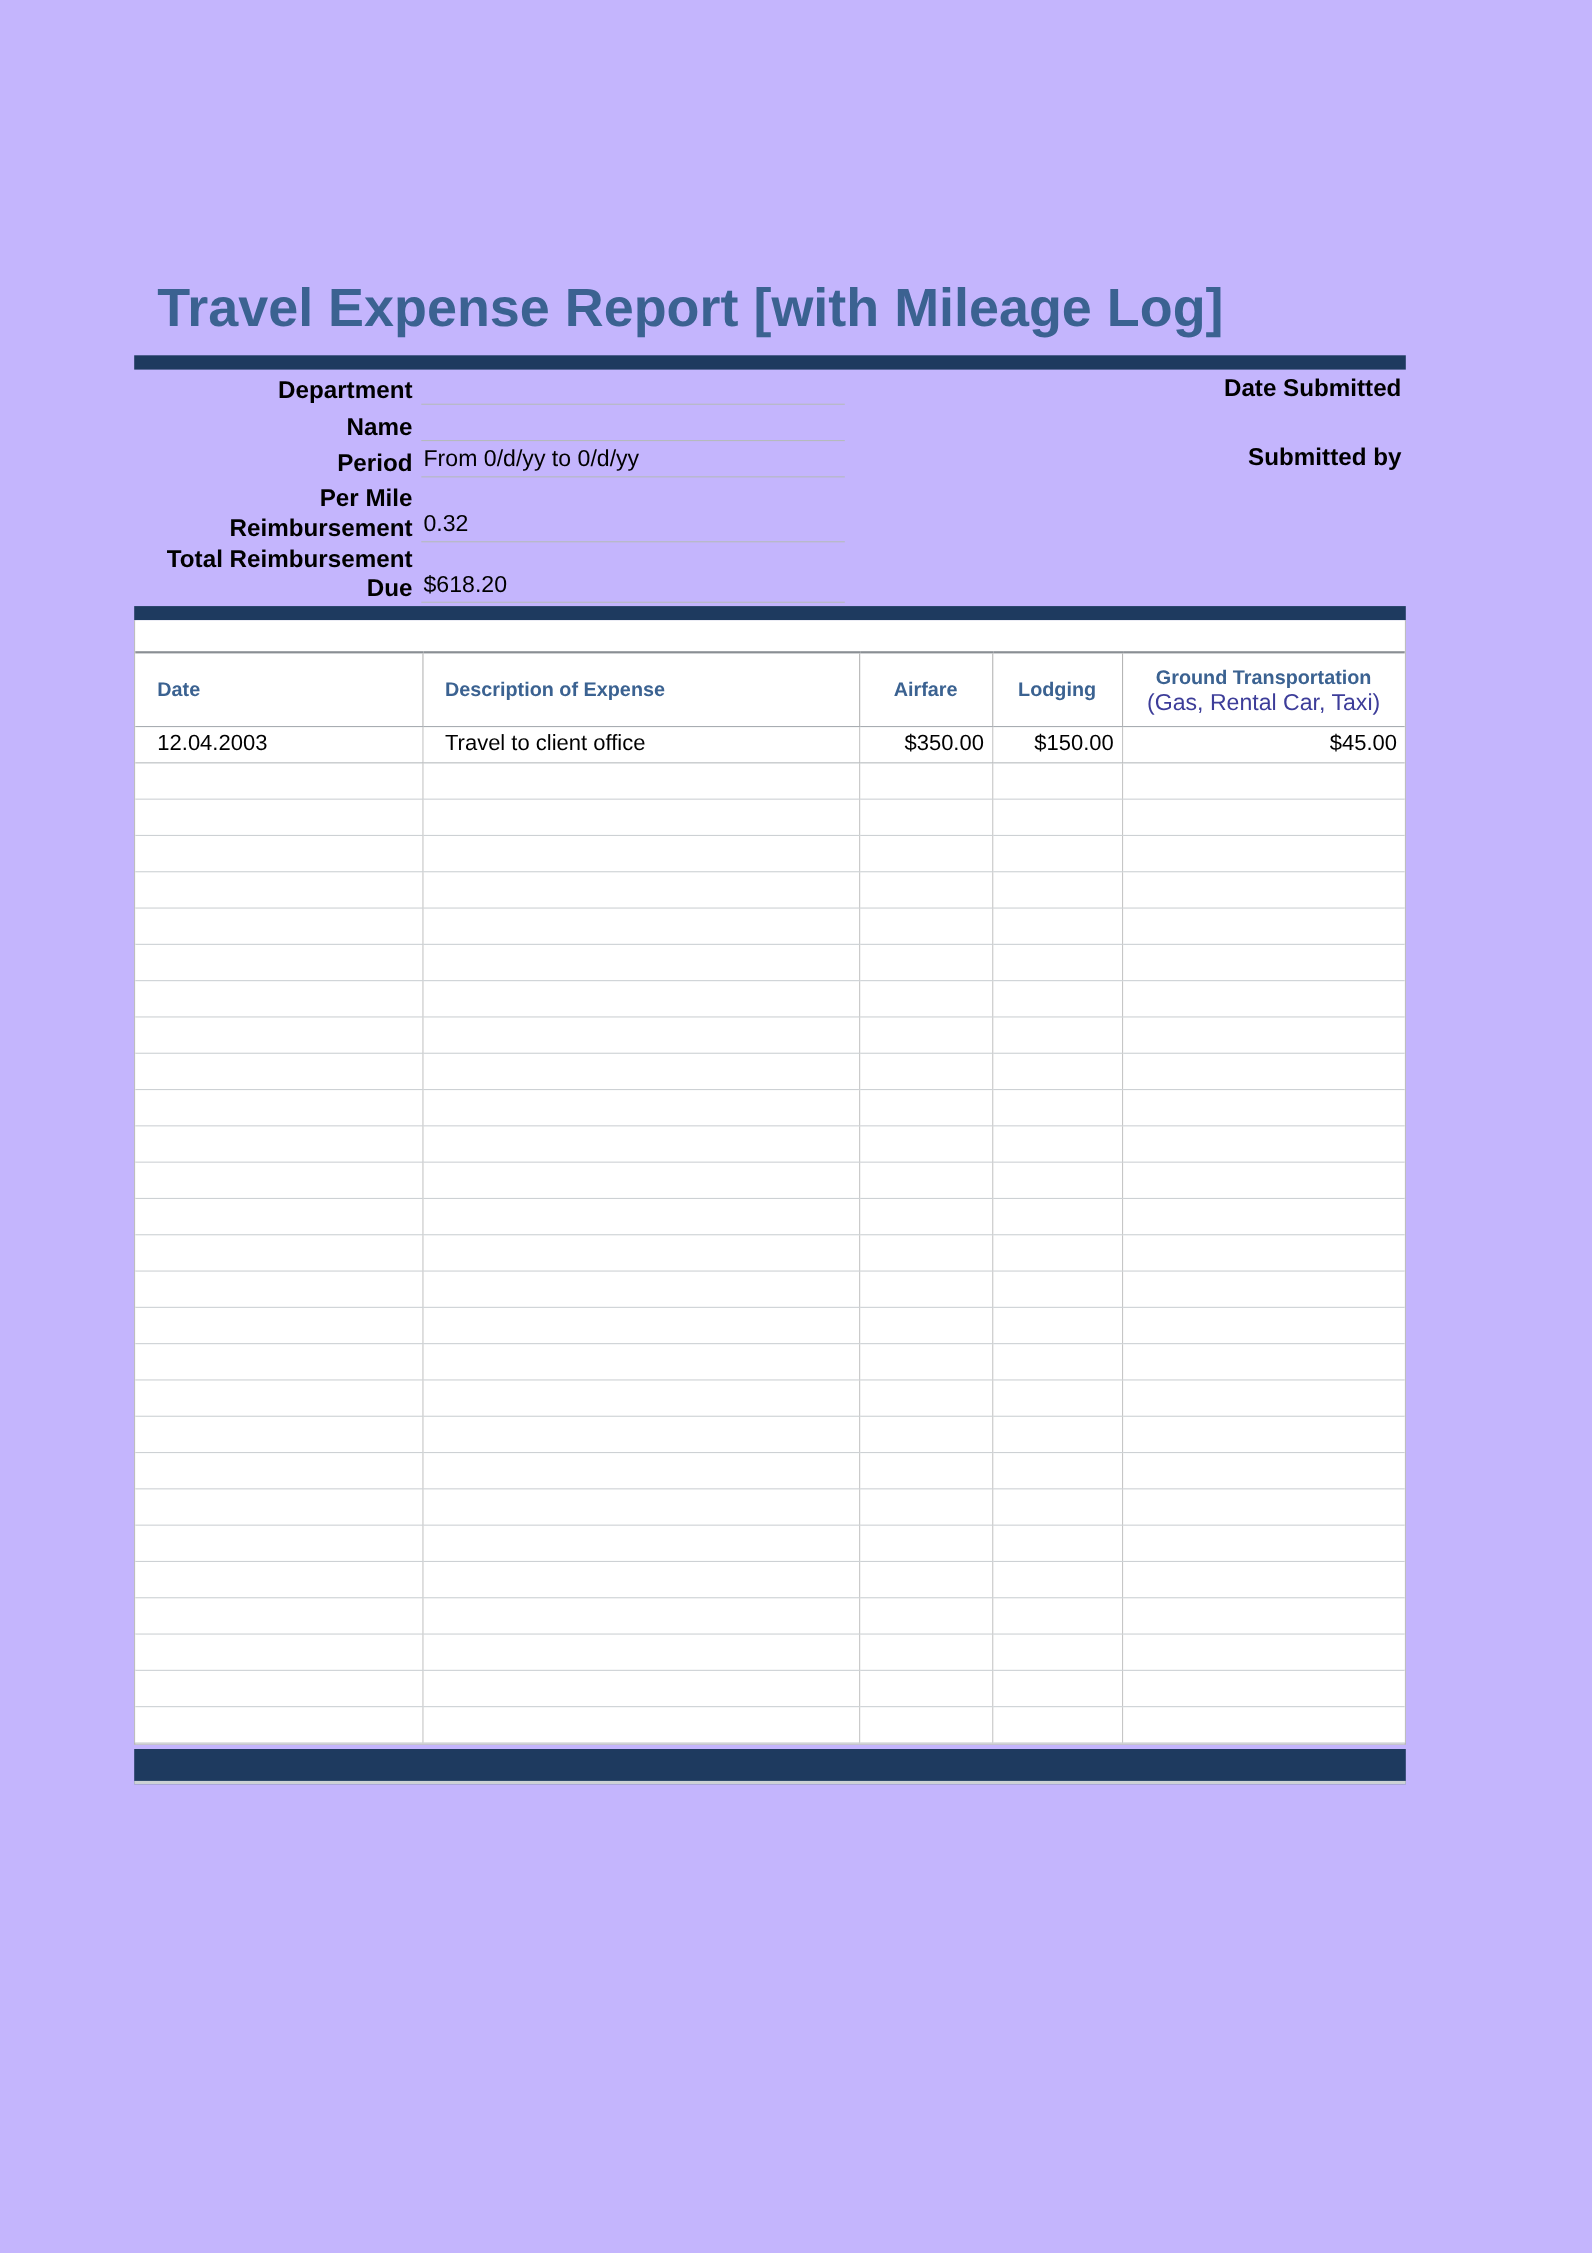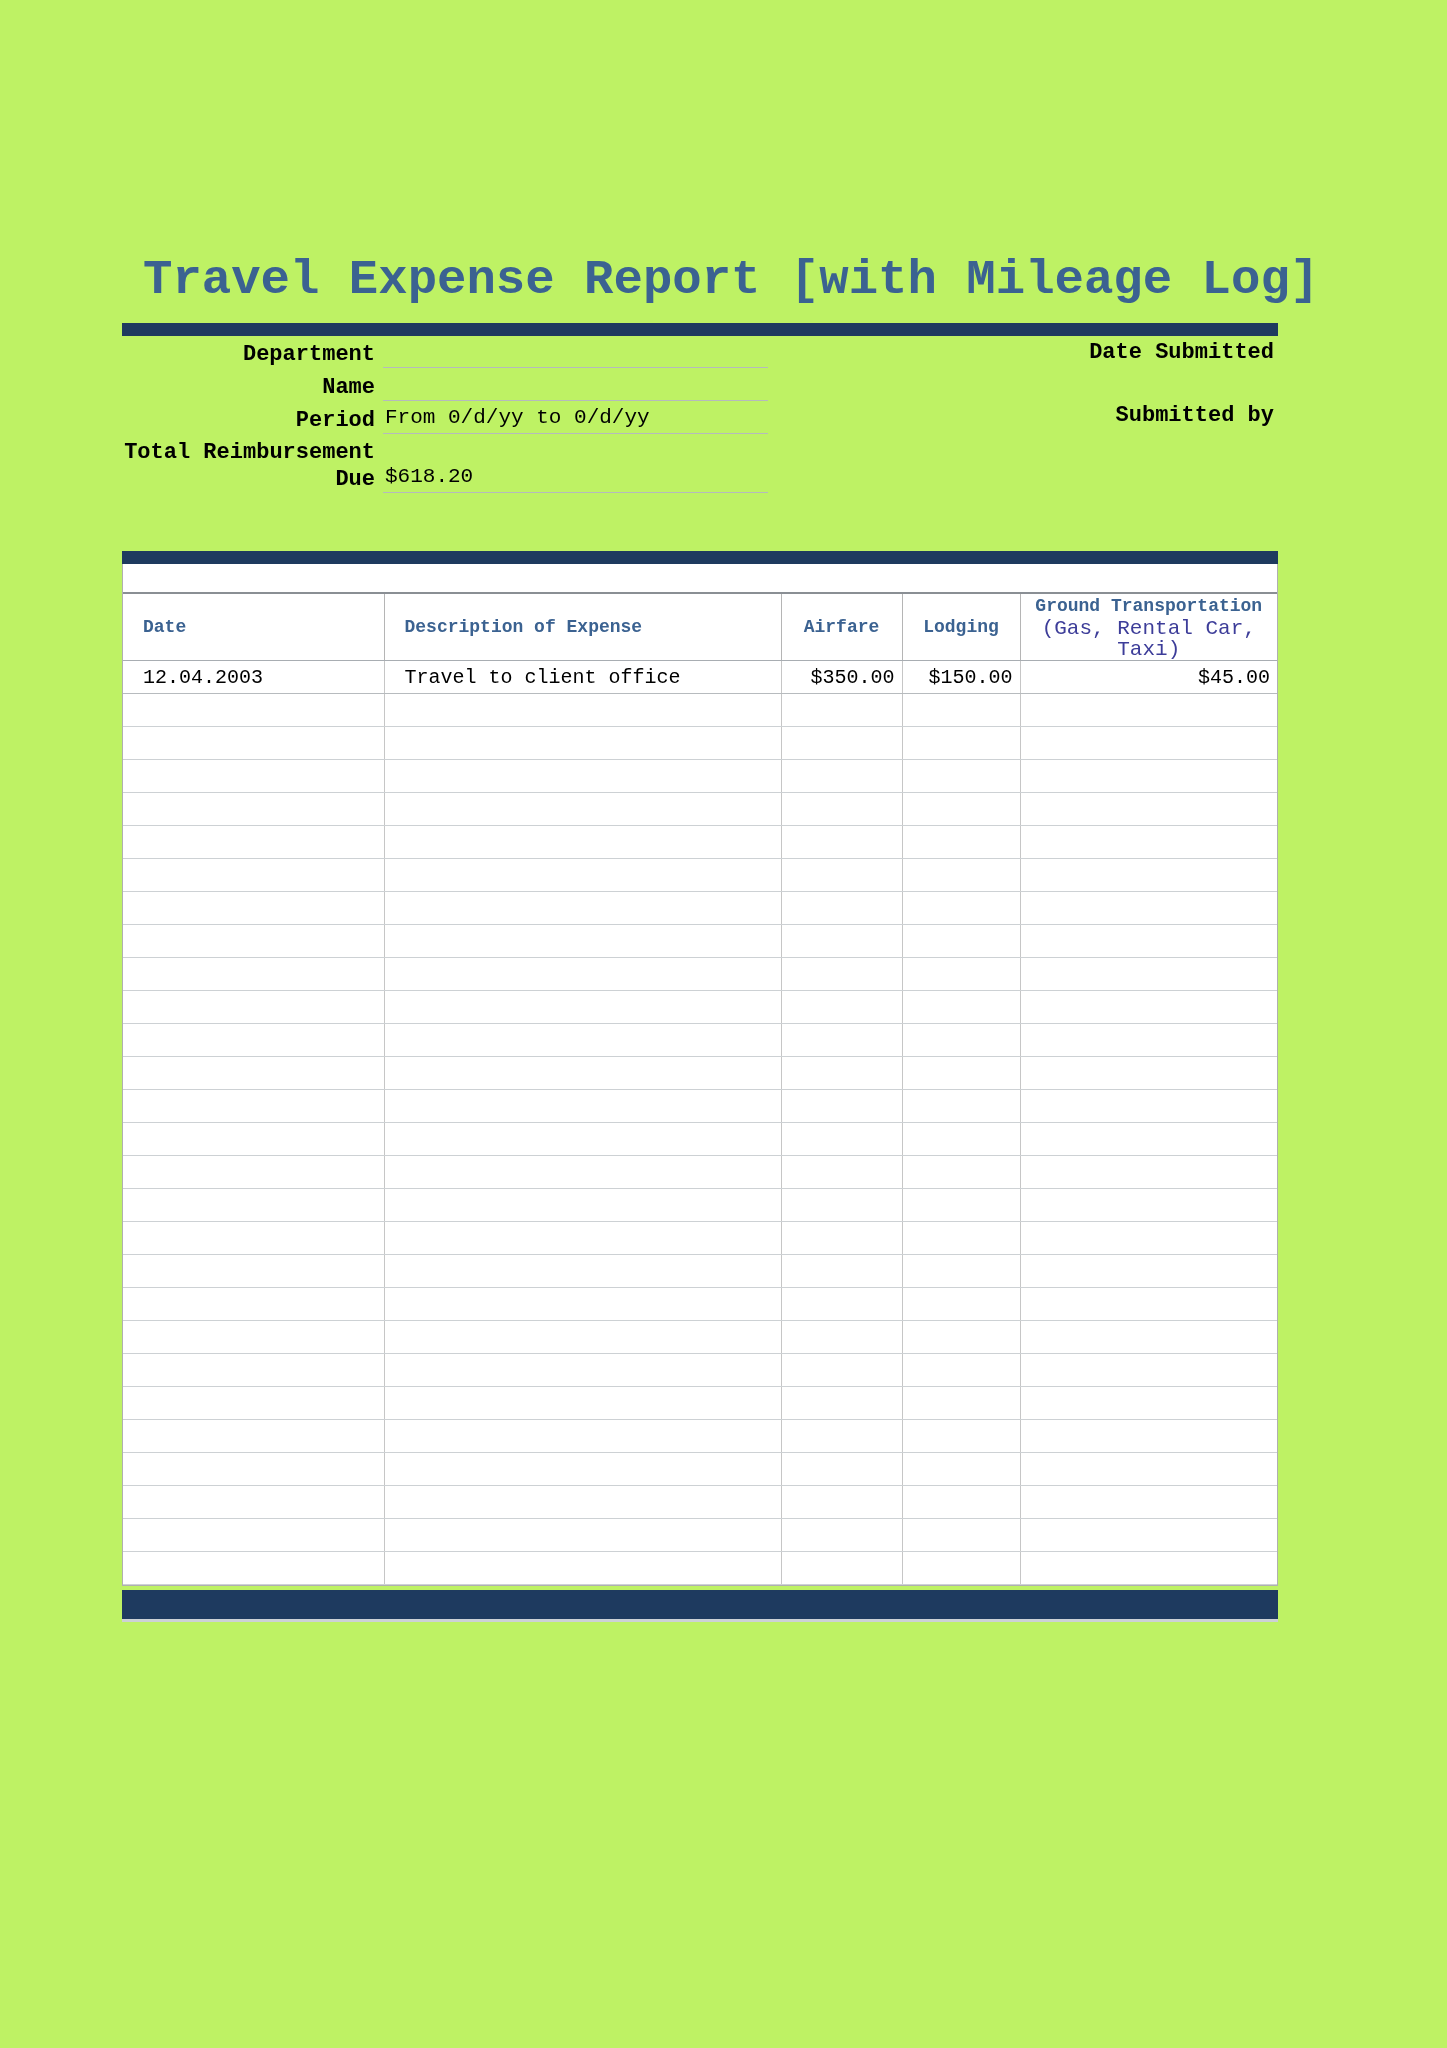--- a/index.html
+++ b/index.html
@@ -8,21 +8,21 @@
     --indigo: #3d3d99;
   }
   * { box-sizing: border-box; margin: 0; padding: 0; }
   html, body { background: #ffffff; }
   body {
     width: 1447px; height: 2048px;
     position: relative;
     font-family: "Liberation Sans", "DejaVu Sans", sans-serif;
     color: #000;
   }
-  .page { position: absolute; inset: 0; background: #bef264; font-family: Liberation Mono, monospace; }
+  .page { position: absolute; inset: 0; background: #c4b5fd; }
 
   .title {
     position: absolute; left: 143px; top: 254px;
     font-size: 49px; font-weight: bold; line-height: 52px;
     color: var(--accent-blue);
     letter-spacing: 0px; white-space: nowrap;
   }
 
   .divider-bar {
     position: absolute; left: 122px; width: 1156px; height: 13px;
@@ -120,20 +120,25 @@
       <div class="field-label">Department</div>
       <div class="field-value"></div>
     </div>
     <div class="field-row">
       <div class="field-label">Name</div>
       <div class="field-value"></div>
     </div>
     <div class="field-row">
       <div class="field-label">Period</div>
       <div class="field-value">From 0/d/yy to 0/d/yy</div>
+    </div>
+    <div class="field-row">
+      <div class="field-label">Per Mile
+Reimbursement</div>
+      <div class="field-value">0.32</div>
     </div>
     <div class="field-row">
       <div class="field-label">Total Reimbursement
 Due</div>
       <div class="field-value">$618.20</div>
     </div>
 
     <div class="right-label rl-1">Date Submitted</div>
     <div class="right-label rl-2">Submitted by</div>
   </section>

